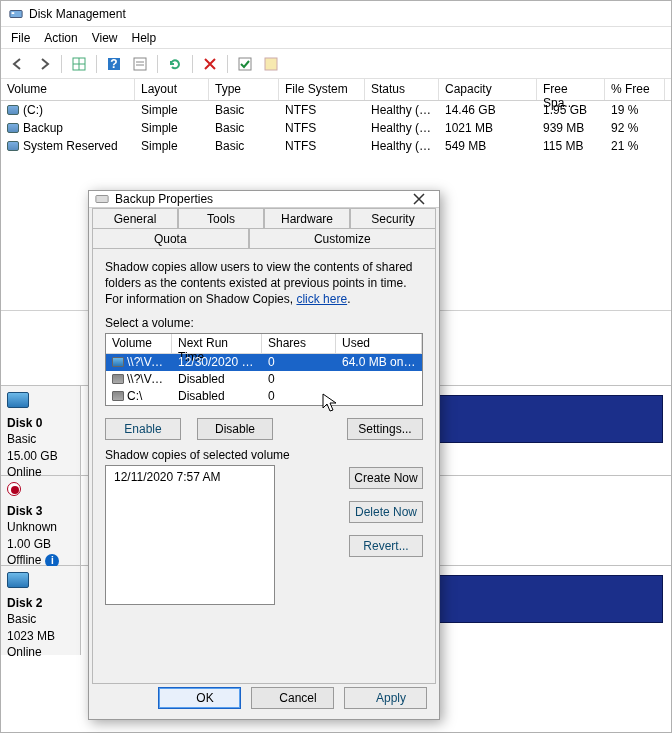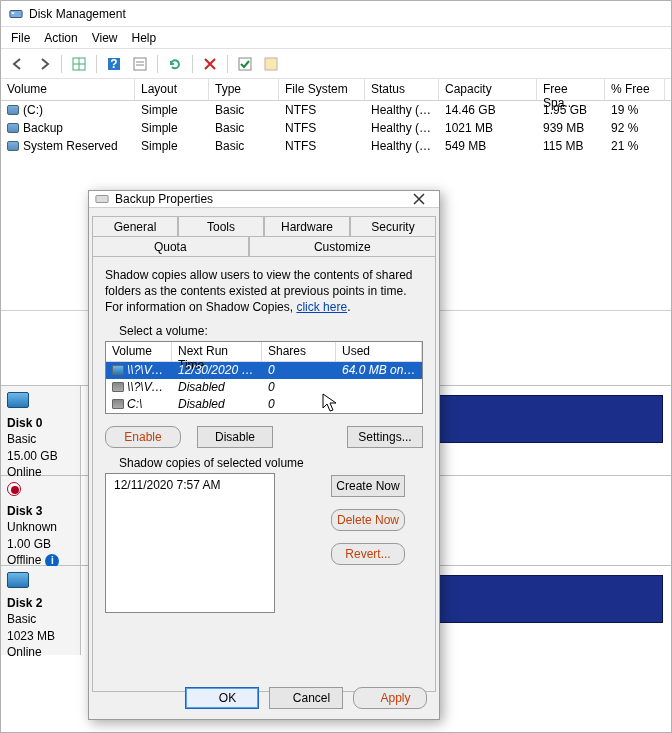--- a/index.html
+++ b/index.html
@@ -35,48 +35,48 @@
 .di1{background:#fff;border:1px solid #b00020; border-radius:50%; width:14px;height:14px; position:relative;}
 .di1:after{content:"";position:absolute;left:3px;top:3px;width:8px;height:8px;border-radius:50%;background:#b00020;}
 .di2{background:linear-gradient(#6cb8e8,#2a78b8);border:1px solid #1a4e7a;}
 .info-i{display:inline-block;width:14px;height:14px;border-radius:50%;background:#0a63c4;color:#fff;text-align:center;line-height:14px;font-size:10px;font-weight:700;margin-left:4px;}
 
 
 .dialog { position:absolute; left:88px; top:190px; width:352px; height:530px; background:#f0f0f0; border:1px solid #9a9a9a; box-shadow:3px 3px 12px rgba(0,0,0,0.35); }
 .dlg-title{ height:17px; display:flex; align-items:center; padding:0 6px; background:#fff; border-bottom:1px solid #d0d0d0; }
 .dlg-title .icon{ width:14px;height:12px;margin-right:6px;}
 .dlg-close{ margin-left:auto; width:28px;height:20px; display:flex;align-items:center;justify-content:center;}
-.tabs { padding-top:8px; }
+.tabs { padding-top:0; }
 .tabrow { display:flex; }
 .tab { flex:1; height:20px; text-align:center; line-height:20px; border:1px solid #b9b9b9; border-bottom:none; background:#f0f0f0; position:relative; }
 .tab.front { background:#f0f0f0; z-index:2; }
 .tab.back { background:#f0f0f0; }
 .pane { border:1px solid #b9b9b9; margin:0 3px; padding:10px 12px; height:436px; background:#f0f0f0; position:relative;}
 .desc{ line-height:1.35; margin-bottom:6px; }
 .desc a{ color:#0645AD; text-decoration:underline; }
-label {display:block; margin:8px 14px 3px;}
+label {display:block; margin:8px 0 3px;}
 .volbox { border:1px solid #888; background:#fff; }
 .vhdr { display:flex; height:20px; background:#fff; }
 .vhdr > div { border-right:1px solid #d9d9d9; border-bottom:1px solid #d9d9d9; padding:2px 6px; }
 .vc1{width:66px}.vc2{width:90px}.vc3{width:74px}.vc4{flex:1}
 .vline{ display:flex; height:17px; align-items:center; }
-.vline > div{ padding:0 6px; overflow:hidden; white-space:nowrap; text-overflow:ellipsis;font-style:italic;}
+.vline > div{ padding:0 6px; overflow:hidden; white-space:nowrap; text-overflow:ellipsis;}
 .vline.sel{ background:#1a64c8; color:#fff; }
 .smdrive{width:12px;height:10px;display:inline-block;background:linear-gradient(#888,#aaa);border:1px solid #666;border-radius:1px;margin-right:3px;vertical-align:-1px;}
 .vline.sel .smdrive{background:linear-gradient(#6cb8e8,#2a78b8);}
 
 .btnrow{ display:flex; gap:16px; margin-top:12px; }
 .btn { width:76px; height:22px; border:1px solid #9a9a9a; background:#e6e6e6; display:flex;align-items:center;justify-content:center; }
-.btn.dis{ color:#c2410c; background:#eaeaea;border-radius:9px; }
+.btn.dis{ color:#0c4a6e; background:#eaeaea; }
 .scbox{ border:1px solid #888; background:#fff; width:170px; height:140px; padding:4px 8px;}
-.rightbtns{ position:absolute; left:238px; top:218px; display:flex; flex-direction:column; gap:12px;}
+.rightbtns{ position:absolute; left:256px; top:218px; display:flex; flex-direction:column; gap:12px;}
 .rightbtns .btn{ width:74px; }
 
 .dlg-foot{ position:absolute; bottom:10px; right:12px; display:flex; gap:10px; }
-.dlg-foot .btn{ width:74px; height:22px;padding-left:11px; }
+.dlg-foot .btn{ width:83px; height:22px;padding-left:11px; }
 .btn.def{ border:1px solid #1a64c8; box-shadow: inset 0 0 0 1px #5aa0ee; background:#e8f0fb; }
 
 .cursor{ position:absolute; left:322px; top:393px; pointer-events:none; }
 
 .vlist-area{ height:232px; overflow:hidden; border-bottom:1px solid #d0d0d0;}
 </style>
 </head>
 <body>
 
 <div class="window">

